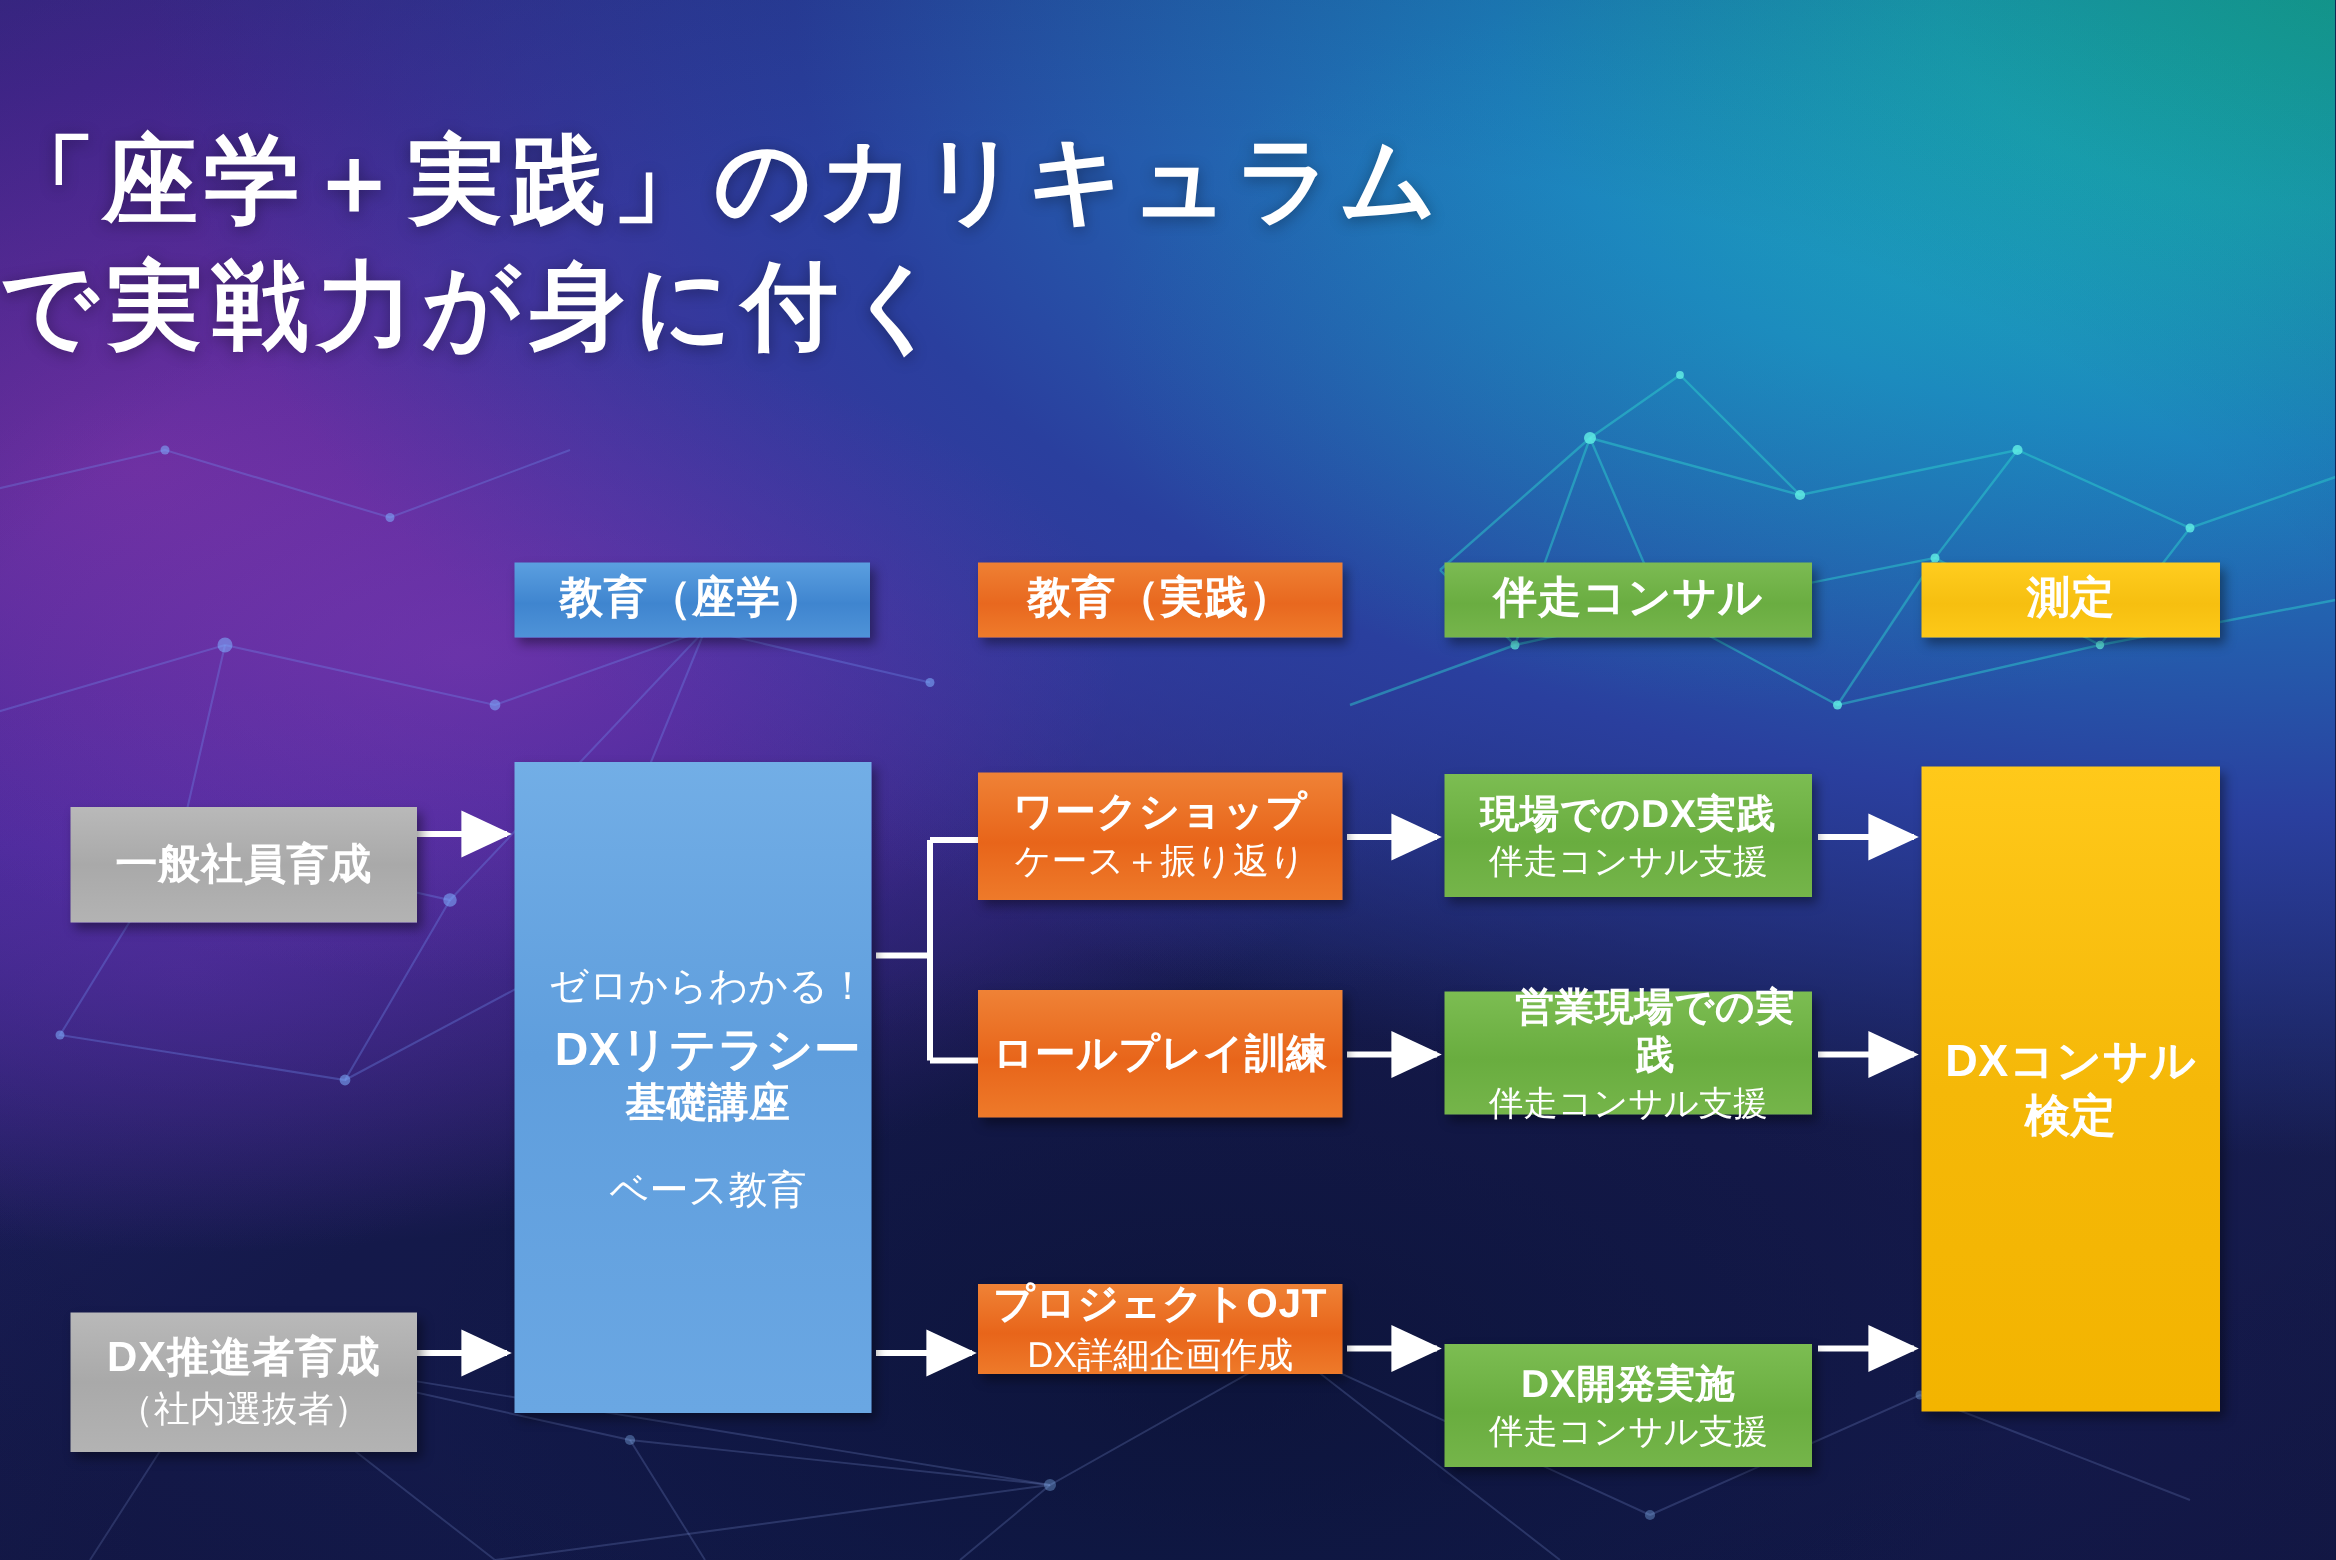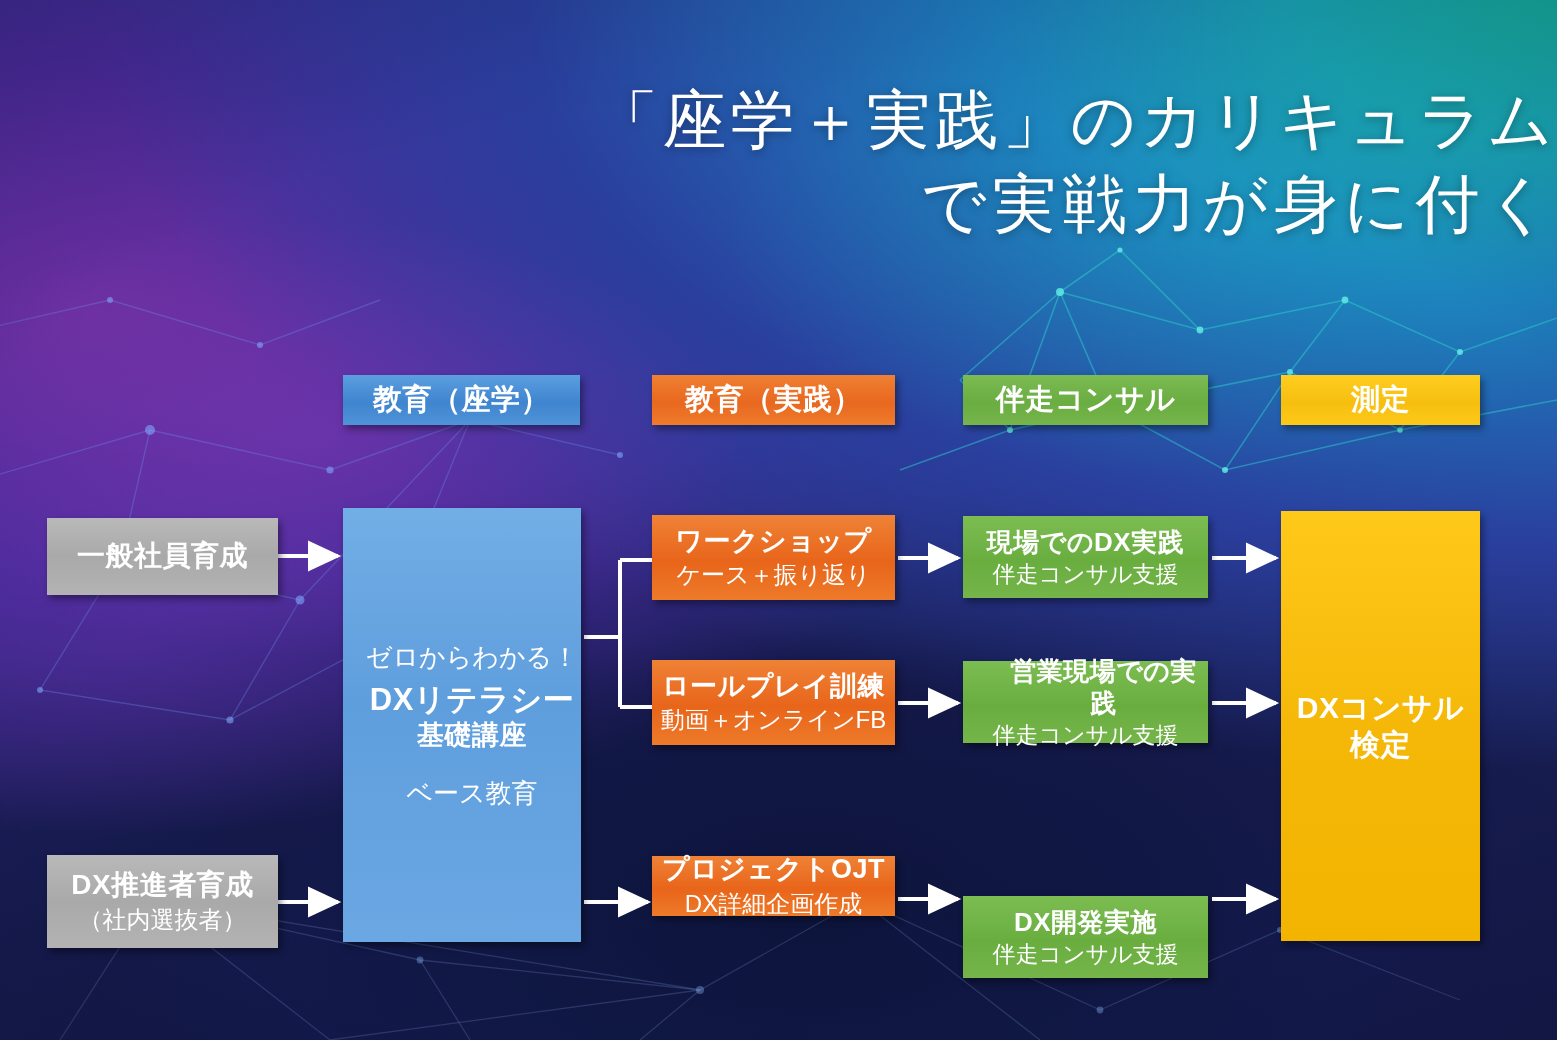--- a/index.html
+++ b/index.html
@@ -50,31 +50,31 @@
   .box .t1{font-weight:bold;letter-spacing:.5px;}
   .box .t2{font-weight:normal;}
 
   
   .chip{height:50px;font-size:29px;font-weight:bold;letter-spacing:1px;}
   .chip.blue  {background:linear-gradient(180deg,#5b9fe0 0%,#3f85cf 55%,#4f93d8 100%);}
   .chip.orange{background:linear-gradient(180deg,#ef8033 0%,#e8681f 55%,#ef7b2b 100%);}
   .chip.green {background:linear-gradient(180deg,#7cbb53 0%,#6aad41 55%,#76b54c 100%);}
   .chip.yellow{background:linear-gradient(180deg,#ffcd1f 0%,#f6bf10 55%,#fdc918 100%);}
 
-  .gray  {background:linear-gradient(180deg,#b9b9b9 0%,#a9a9a9 50%,#b3b3b3 100%);}
+  .gray  {background:linear-gradient(180deg,#b9b9b9 0%,#a9a9a9 50%,#b3b3b3 100%);margin-top:20px;}
   .blueb {background:linear-gradient(180deg,#72aee6 0%,#5f9edd 45%,#6aa7e3 100%);}
   .orangeb{background:linear-gradient(180deg,#ef8236 0%,#e8651a 55%,#ee7a2a 100%);}
   .greenb{background:linear-gradient(180deg,#7cbd52 0%,#69ad3f 55%,#75b54a 100%);}
   .yellowb{background:linear-gradient(180deg,#ffc91a 0%,#f5b808 50%,#f3b400 100%);}
 
   
   #title{
     position:absolute;left:0;right:0;top:78px;
-    text-align:right;color:#fff;
-    font-size:64px;font-weight:normal;line-height:1.32;
+    text-align:left;color:#fff;
+    font-size:64px;font-weight:bold;line-height:1.32;
     letter-spacing:4px;
     text-shadow:0 2px 10px rgba(0,0,0,.35);
   }
   #title .l2{letter-spacing:6px;}
 
   svg.conn{position:absolute;left:0;top:0;width:1557px;height:1040px;overflow:visible;pointer-events:none;}
 </style>
 </head>
 <body>
 
@@ -206,21 +206,20 @@
     <span class="t2" style="font-size:26px;margin-top:24px;">ベース教育</span>
   </div>
 
   <div class="box orangeb" style="left:652px;top:515px;width:243px;height:85px;">
     <span class="t1" style="font-size:27px;">ワークショップ</span>
     <span class="t2" style="font-size:24px;margin-top:2px;">ケース＋振り返り</span>
   </div>
 
   <div class="box orangeb" style="left:652px;top:660px;width:243px;height:85px;">
     <span class="t1" style="font-size:27px;">ロールプレイ訓練</span>
-    <span class="t2" style="font-size:24px;margin-top:2px;">動画＋オンラインFB</span>
   </div>
 
   <div class="box orangeb" style="left:652px;top:856px;width:243px;height:60px;">
     <span class="t1" style="font-size:27px;">プロジェクトOJT</span>
     <span class="t2" style="font-size:24px;margin-top:2px;">DX詳細企画作成</span>
   </div>
 
   <div class="box greenb" style="left:963px;top:516px;width:245px;height:82px;">
     <span class="t1" style="font-size:26px;">現場でのDX実践</span>
     <span class="t2" style="font-size:23px;margin-top:2px;">伴走コンサル支援</span>

